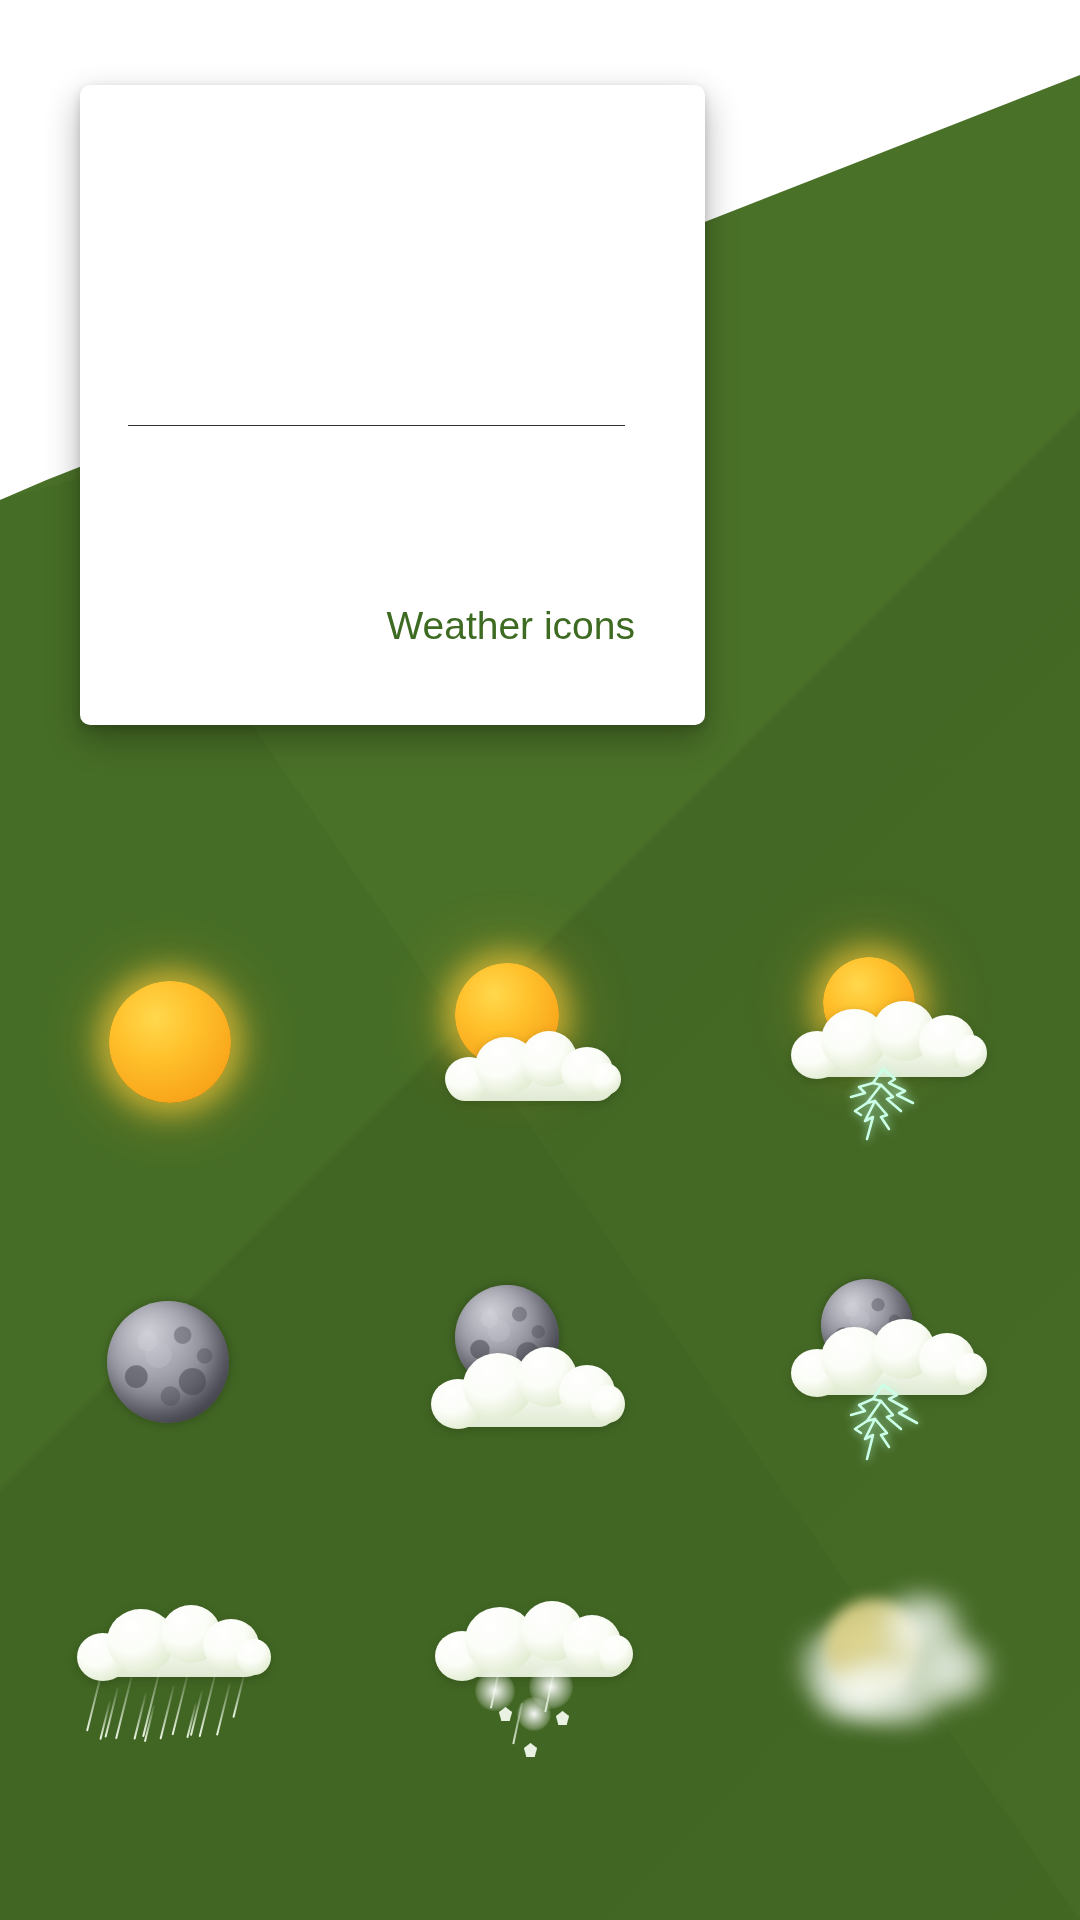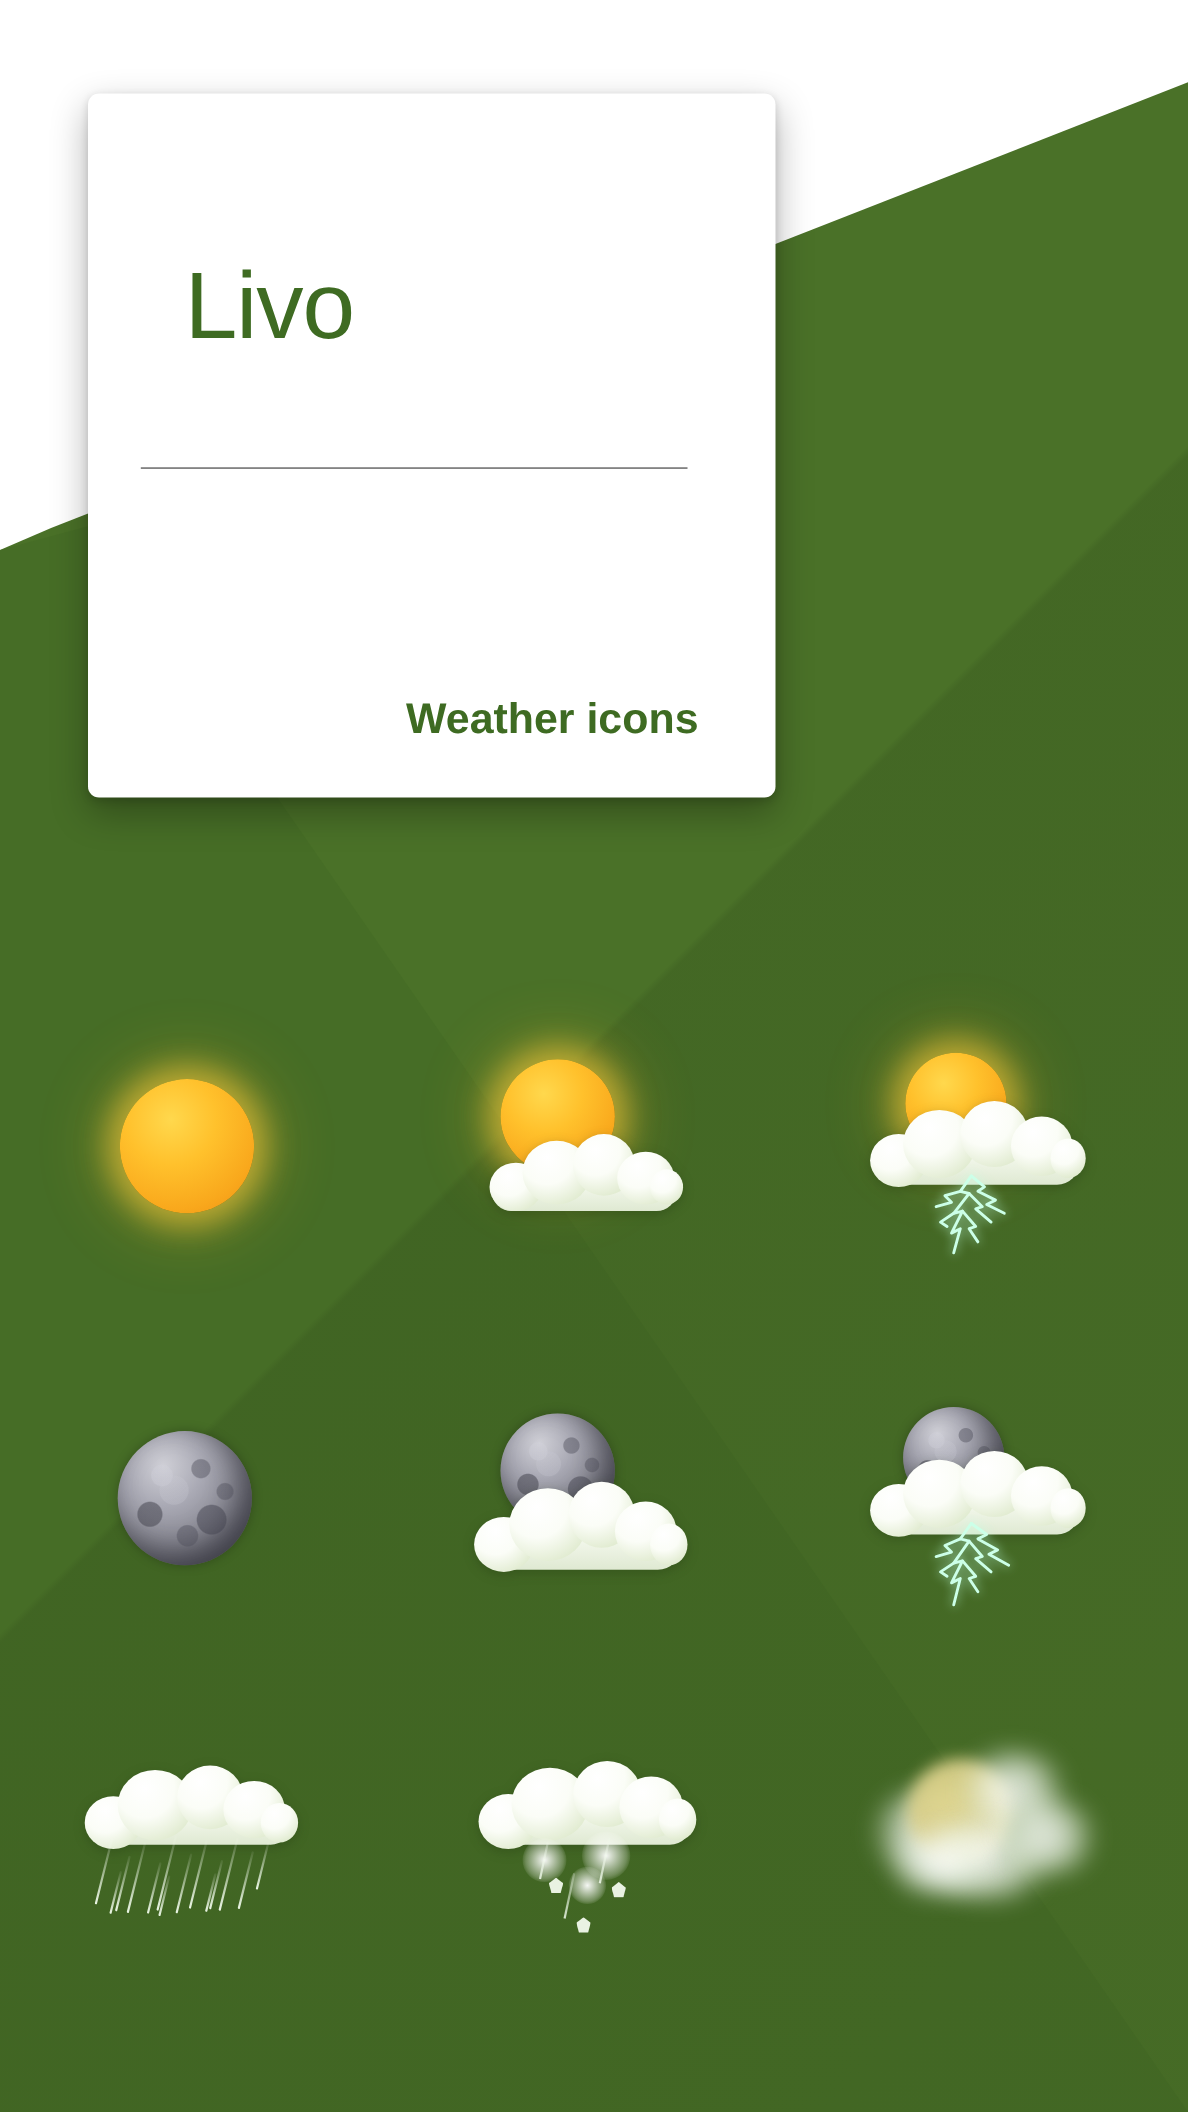--- a/index.html
+++ b/index.html
@@ -46,23 +46,23 @@
     position:absolute; left:88px; top:150px;
     font-size:86px; line-height:1;
     font-weight:400; letter-spacing:-1px;
     color:#3e6b22;
   }
   #card-divider{
     position:absolute; left:48px; top:340px; width:497px; height:1px;
     background:#333333;
   }
   #card-subtitle{
-    position:absolute; right:70px; top:549px;
+    position:absolute; right:70px; top:521px;
     font-size:39px; line-height:1;
-    font-weight:700;
+    font-weight:400;
     color:#3e6b22;
   }
 
   
   #icon-grid{
     position:absolute; left:0; top:880px; width:1080px; height:960px;
     display:grid;
     grid-template-columns:repeat(3, 1fr);
     grid-template-rows:repeat(3, 1fr);
     z-index:4;
@@ -158,21 +158,20 @@
 </head>
 <body>
 
 <div id="bg-layer">
   <div class="bg-green-main"></div>
   <div class="bg-shadow-band"></div>
   <div class="bg-shadow-band2"></div>
 </div>
 
 <div id="hero-card">
-  <div id="card-title">Livo</div>
   <div id="card-divider"></div>
   <div id="card-subtitle">Weather icons</div>
 </div>
 
 <div id="icon-grid">
 
   <div class="icon-cell">
     <div class="icon-stage">
       <div class="sun sun-lg"></div>
     </div>

